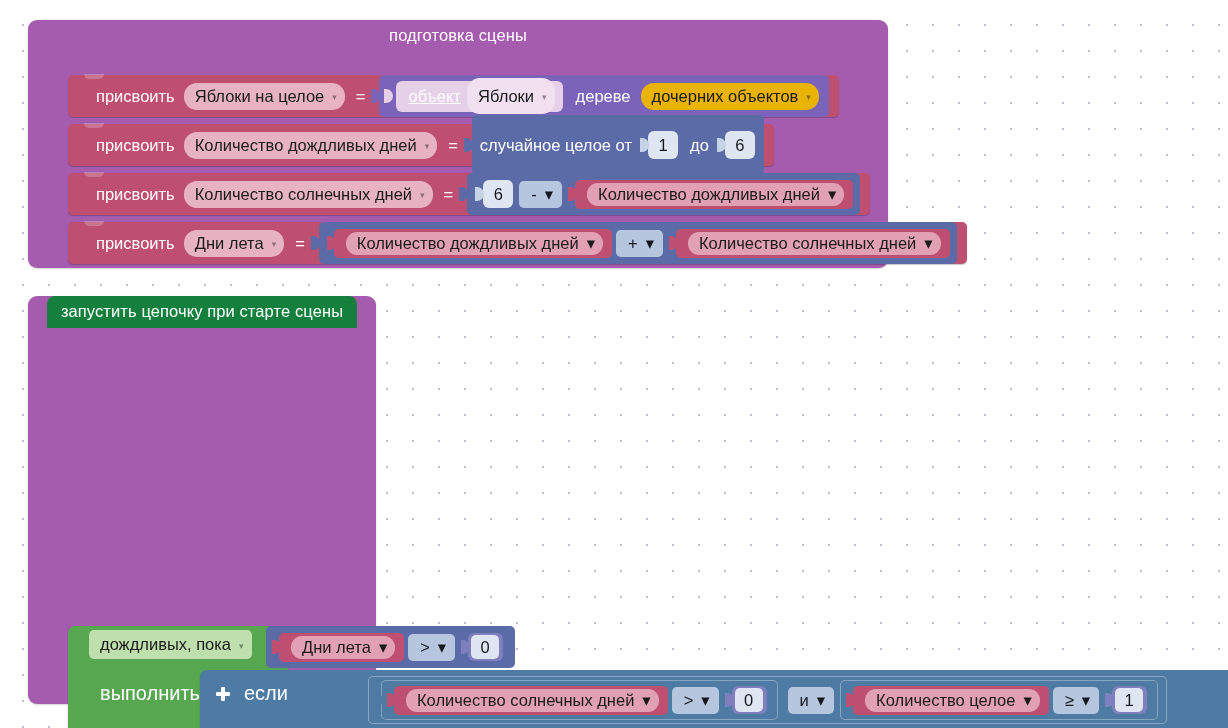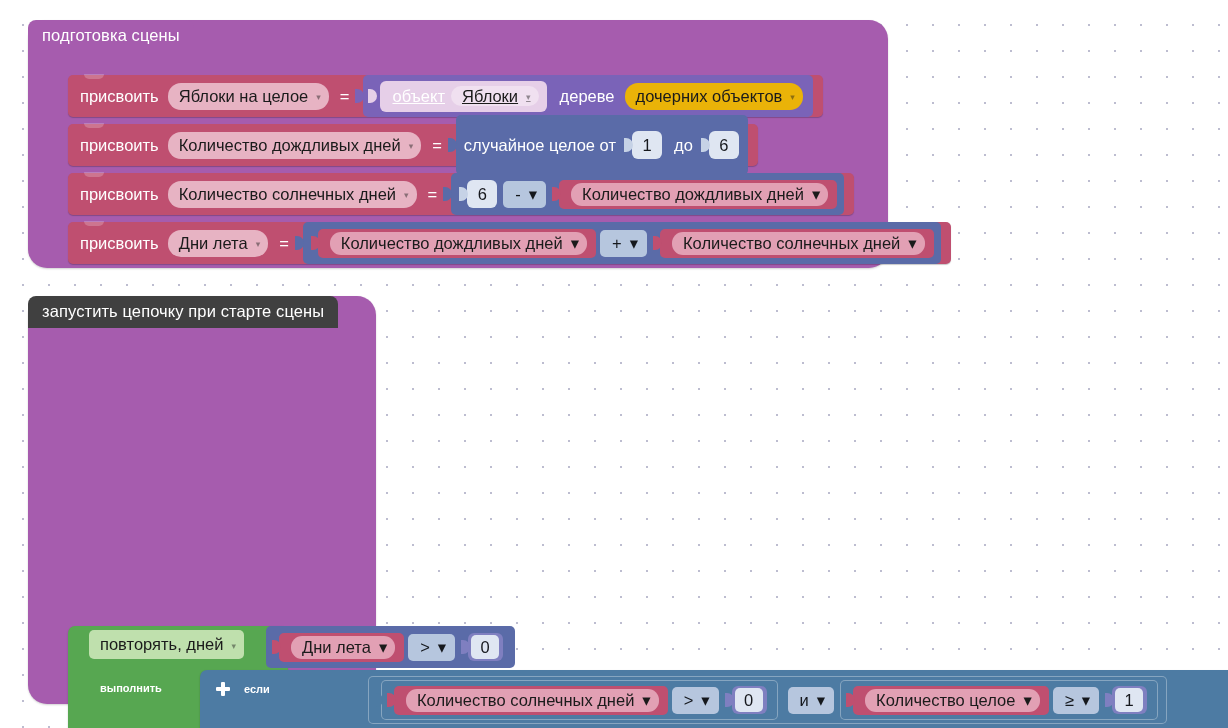--- a/index.html
+++ b/index.html
@@ -13,22 +13,23 @@
     background-color: #ffffff;
     background-image: radial-gradient(circle, #bdbdd0 1.1px, rgba(0,0,0,0) 1.2px);
     background-size: 26px 26px;
     background-position: 10px 12px;
     position: relative;
   }
 
   
   .group {
     position: absolute;
-    border-radius: 19px;
+    border-radius: 9px;
     box-shadow: 0 1px 2px rgba(0,0,0,.18);
+    text-align: center;
   }
   .group-header {
     display: inline-block;
     color: #ffffff;
     font-size: 16.5px;
     padding: 6px 14px 7px 14px;
     border-radius: 8px 8px 0 0;
     letter-spacing: .1px;
     white-space: nowrap;
   }
@@ -36,21 +37,21 @@
   .row {
     position: relative;
     display: flex;
     align-items: center;
     width: max-content;
   }
   .stmt {
     display: flex;
     align-items: center;
     min-height: 38px;
-    padding: 0 10px 0 12px;
+    padding: 0 10px 0 28px;
     border-radius: 5px;
     color: #ffffff;
     font-size: 16.5px;
     white-space: nowrap;
     box-shadow: 0 1px 1px rgba(0,0,0,.22);
   }
   .stmt.pink { background: #bf4f70; }
 
   
   .stmt::before {
@@ -180,24 +181,23 @@
     background: #a65cae;
     width: 348px;
   }
 
   
   .cblock { border-radius: 7px; box-shadow: 0 1px 2px rgba(0,0,0,.2); }
   .c-green { background: #57a751; }
   .c-steel { background: #4d7ba3; }
 
   .clabel {
-    color: #ffffff; font-size: 11px;
+    color: #ffffff; font-size: 20px;
     display: inline-flex; align-items: center;
     white-space: nowrap;
-    font-weight: bold;
   }
 
   .plusicon {
     display: inline-block; width: 14px; height: 14px;
     position: relative; margin-right: 14px; margin-left: 2px;
   }
   .plusicon::before, .plusicon::after {
     content: ""; position: absolute; background: #ffffff; border-radius: 1px;
   }
   .plusicon::before { left: 0; top: 5px; width: 14px; height: 4px; }
@@ -218,21 +218,21 @@
       <span class="field f-pink2">
         <span>Яблоки на целое</span>
         <span class="caret">▾</span>
       </span>
       <span class="lbl post">=</span>
       <span class="plug" style="color:#7a63b8;"></span>
       <span class="expr e-violet" style="height:42px;margin-left:-1px;">
         <span class="plug" style="color:#e6cfe8;"></span>
         <span class="field f-lilac" style="height:31px;border-radius:6px;padding-left:12px;gap:6px;">
           <span style="color:#ffffff;text-decoration:underline;">объект</span>
-          <span class="field f-lilac" style="background:#f0e0f0;margin:0;height:20px;text-decoration:underline;">
+          <span class="field f-lilac" style="background:#f0e0f0;margin:0;height:36px;">
             <span>Яблоки</span>
             <span class="caret">▾</span>
           </span>
         </span>
         <span class="lbl" style="color:#fff;padding:0 7px 0 10px;">дереве</span>
         <span class="field f-lav">
           <span>дочерних объектов</span>
           <span class="caret">▾</span>
         </span>
       </span>
@@ -316,30 +316,30 @@
             <span>Количество солнечных дней</span>
             <span class="caret">▾</span>
           </span>
         </span>
       </span>
     </div>
   </div>
 </div>
 
 <div class="group" id="group-start" style="width:348px;height:408px;">
-  <div class="group-header" style="background:#404040;">запустить цепочку при старте сцены</div>
+  <div class="group-header" style="background:#15803d;">запустить цепочку при старте сцены</div>
 
   
   <div class="cblock c-green abs" style="left:40px;top:330px;width:220px;height:364px;"></div>
 
   
   <div class="abs" style="left:58px;top:334px;">
     <div class="row">
       <span class="field f-green" style="height:29px;border-radius:5px;background:#bfe0ad;">
-        <span>повторять, дней</span>
+        <span>дождливых, пока</span>
         <span class="caret">▾</span>
       </span>
     </div>
   </div>
 
   
   <div class="abs" style="left:238px;top:330px;">
     <div class="expr e-blue" style="height:42px;padding:4px 10px 4px 4px;">
       <span class="plug" style="color:#bf4f70;"></span>
       <span class="varpill" style="margin-left:-2px;">

